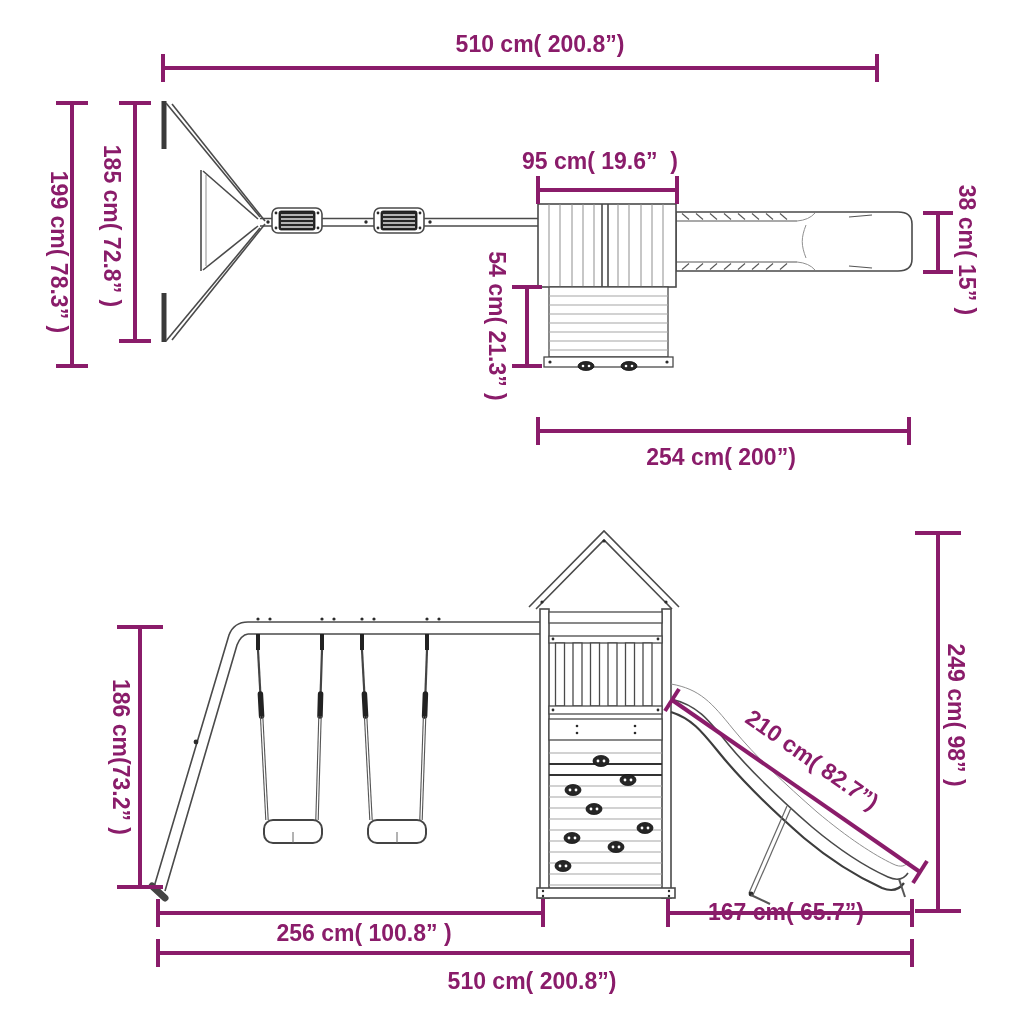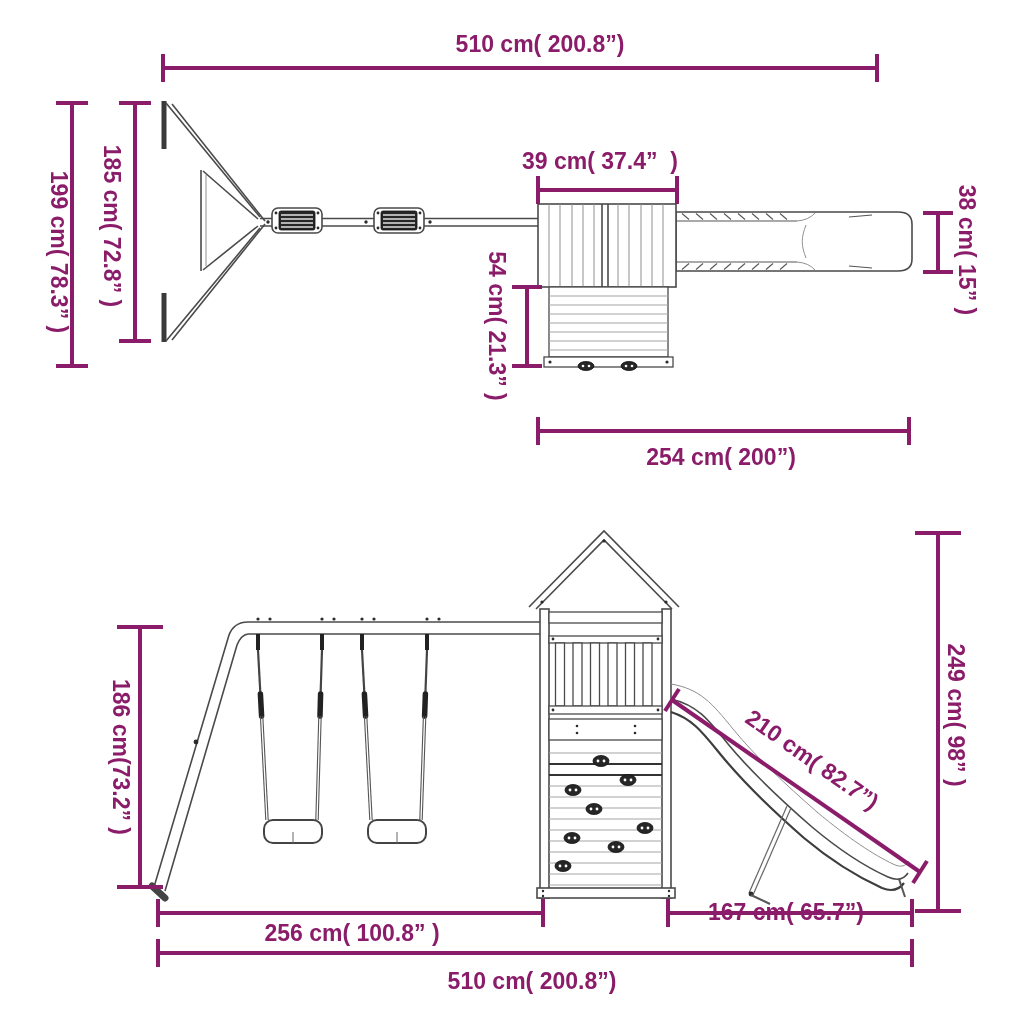--- a/index.html
+++ b/index.html
@@ -334,25 +334,25 @@
       <line x1="158" y1="953" x2="912" y2="953"></line>
       <line x1="158" y1="939" x2="158" y2="967"></line>
       <line x1="912" y1="939" x2="912" y2="967"></line>
     </g>
   </g>
 </svg>
 
 <div class="dim-label" style="left:540px;top:44px;">510 cm( 200.8”)</div>
 <div class="dim-label rot90" style="left:58px;top:252px;">199 cm( 78.3” )</div>
 <div class="dim-label rot90" style="left:111px;top:226px;">185 cm( 72.8” )</div>
-<div class="dim-label" style="left:600px;top:161px;">39 cm( 37.4”  )</div>
+<div class="dim-label" style="left:600px;top:161px;">95 cm( 19.6”  )</div>
 <div class="dim-label rot90" style="left:496px;top:326px;">54 cm( 21.3” )</div>
 <div class="dim-label rot90" style="left:966px;top:250px;">38 cm( 15” )</div>
 <div class="dim-label" style="left:721px;top:457px;">254 cm( 200”)</div>
 
 <div class="dim-label rot90" style="left:955px;top:715px;">249 cm( 98” )</div>
 <div class="dim-label rot35" style="left:812px;top:760px;">210 cm( 82.7”)</div>
 <div class="dim-label rot90" style="left:120px;top:757px;">186 cm(73.2” )</div>
-<div class="dim-label" style="left:352px;top:933px;">256 cm( 100.8” )</div>
+<div class="dim-label" style="left:364px;top:933px;">256 cm( 100.8” )</div>
 <div class="dim-label" style="left:786px;top:912px;">167 cm( 65.7”)</div>
 <div class="dim-label" style="left:532px;top:981px;">510 cm( 200.8”)</div>
 
 </div>
 
 </body></html>

